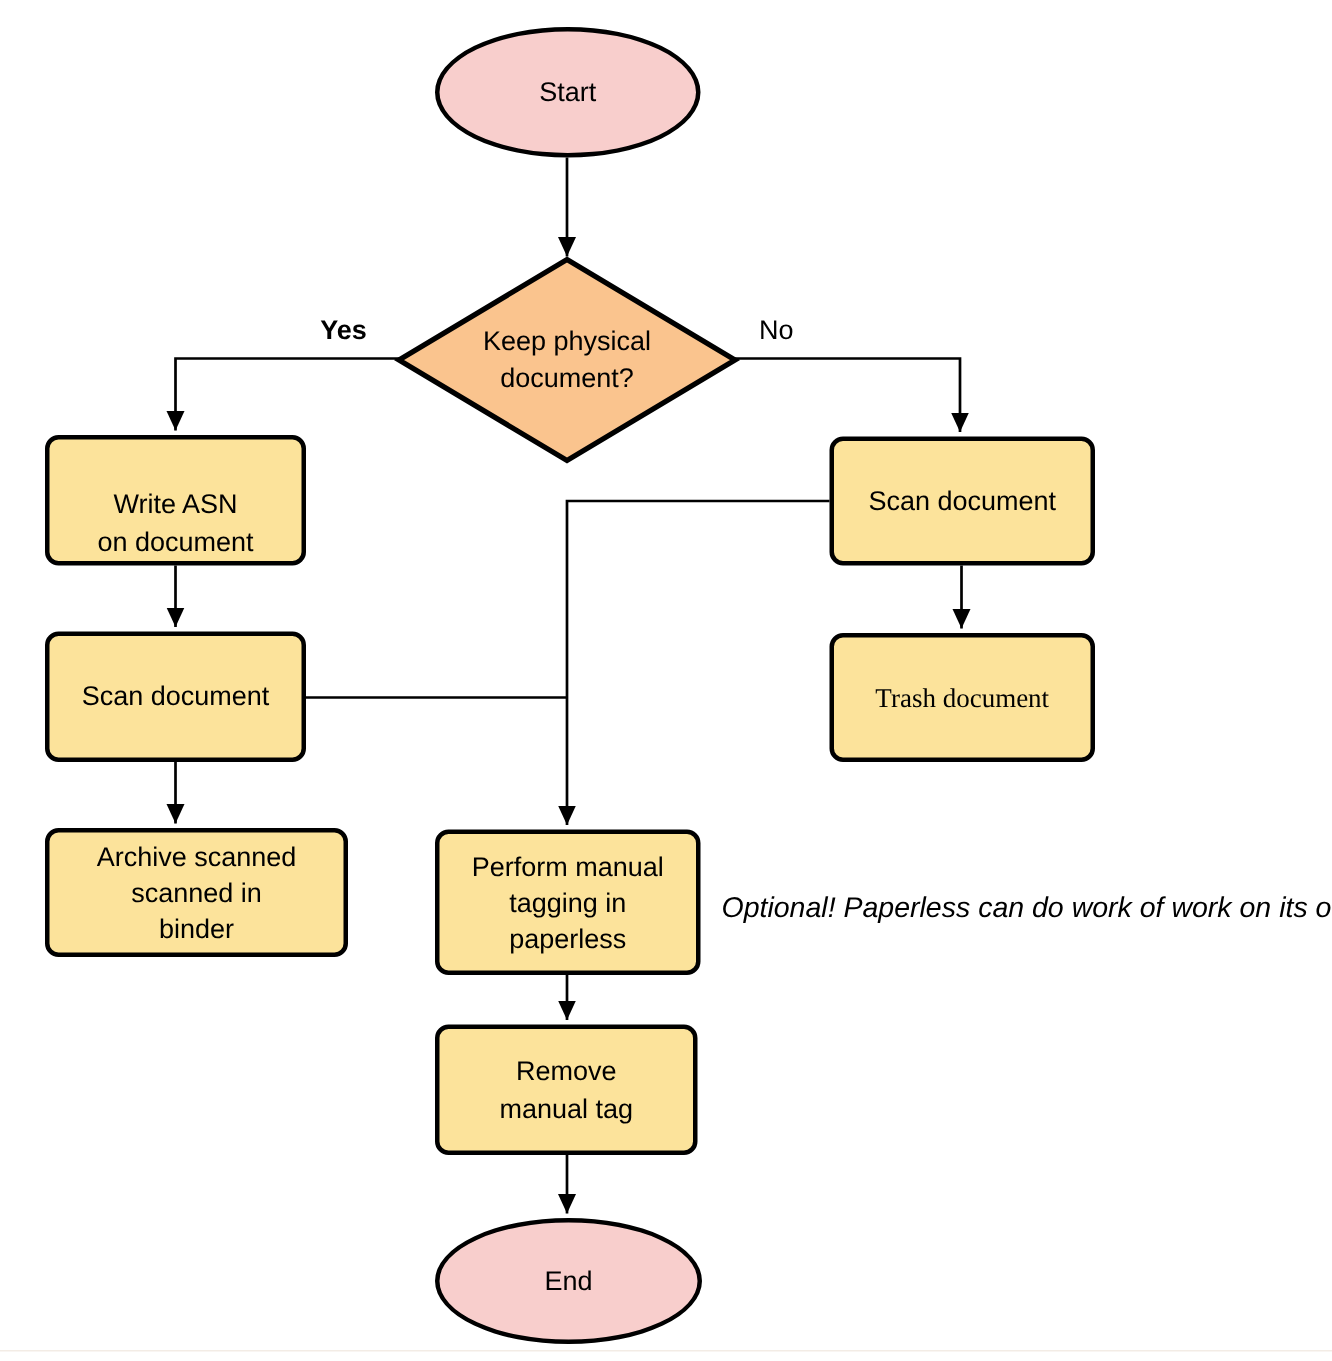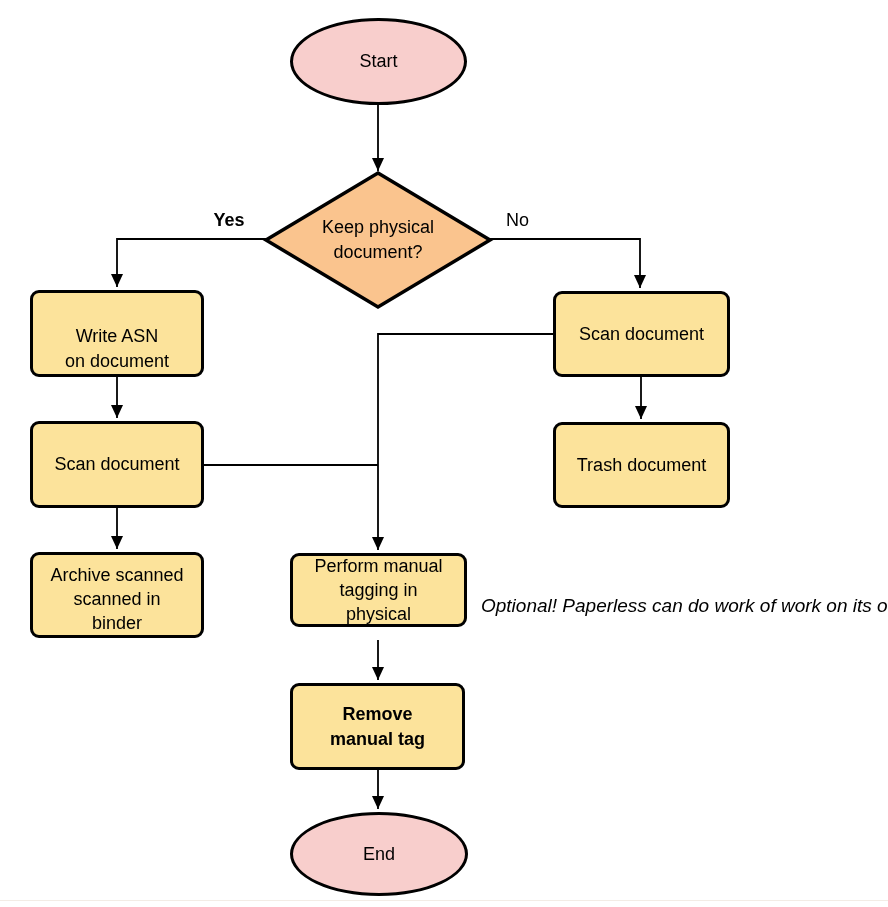--- a/index.html
+++ b/index.html
@@ -55,41 +55,41 @@
 
   <div class="node process" style="left: 30px; top: 290px; width: 174px; height: 87px; background-color: rgb(252, 227, 155); justify-content: flex-end;">
     <span>Write ASN</span>
     <span>on document</span>
   </div>
 
   <div class="node process" style="left: 30px; top: 421px; width: 174px; height: 87px; background-color: rgb(252, 227, 155);">
     <span>Scan document</span>
   </div>
 
-  <div class="node process" style="left: 30px; top: 552px; width: 174px; height: 86px; line-height: 24px; background-color: rgb(252, 227, 155); justify-content: flex-end;">
+  <div class="node process" style="left: 30px; top: 552px; width: 202px; height: 86px; line-height: 24px; background-color: rgb(252, 227, 155);">
     <span>Archive scanned</span>
     <span>scanned in</span>
     <span>binder</span>
   </div>
 
   <div class="node process" style="left: 553px; top: 291px; width: 177px; height: 86px; background-color: rgb(252, 227, 155);">
     <span>Scan document</span>
   </div>
 
-  <div class="node process" style="left: 553px; top: 422px; width: 177px; height: 86px; background-color: rgb(252, 227, 155);">
+  <div class="node process" style="left: 553px; top: 422px; width: 177px; height: 86px; background-color: rgb(252, 227, 155); font-family: Liberation Serif, serif;">
     <span>Trash document</span>
   </div>
 
-  <div class="node process" style="left: 290px; top: 553px; width: 177px; height: 74px; line-height: 24px; background-color: rgb(252, 227, 155);">
+  <div class="node process" style="left: 290px; top: 553px; width: 177px; height: 97px; line-height: 24px; background-color: rgb(252, 227, 155);">
     <span>Perform manual</span>
     <span>tagging in</span>
-    <span>physical</span>
+    <span>paperless</span>
   </div>
 
-  <div class="node process" style="left: 290px; top: 683px; width: 175px; height: 87px; background-color: rgb(252, 227, 155); font-weight: bold;">
+  <div class="node process" style="left: 290px; top: 683px; width: 175px; height: 87px; background-color: rgb(252, 227, 155);">
     <span>Remove</span>
     <span>manual tag</span>
   </div>
 
   <div class="node terminal" style="left: 290px; top: 812px; width: 178px; height: 84px; background-color: rgb(248, 206, 204);">
     <span>End</span>
   </div>
 
   <div class="elabel" style="left:205px; top:210px; width:48px;font-weight:bold;">Yes</div>
   <div class="elabel" style="left:495px; top:210px; width:45px;">No</div>

